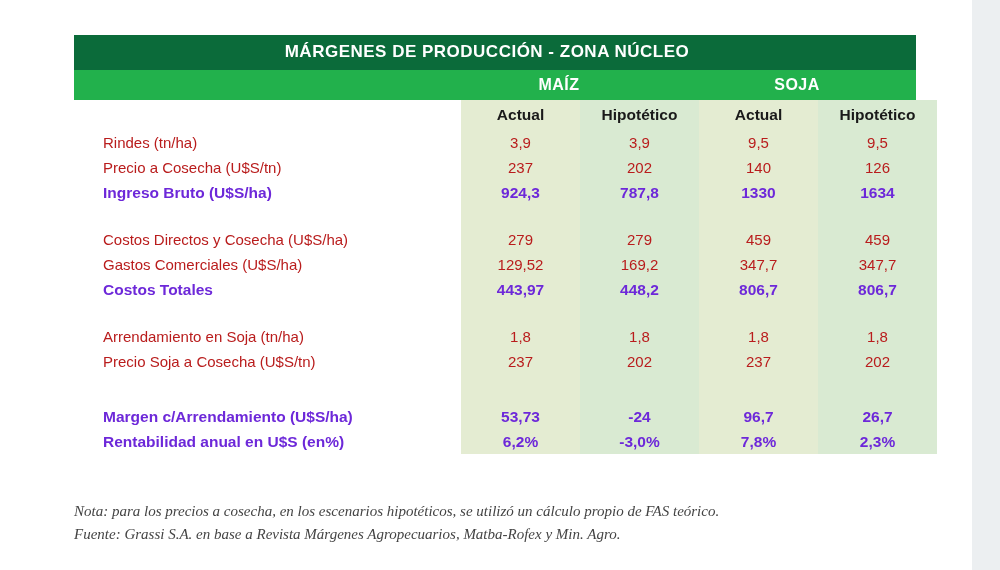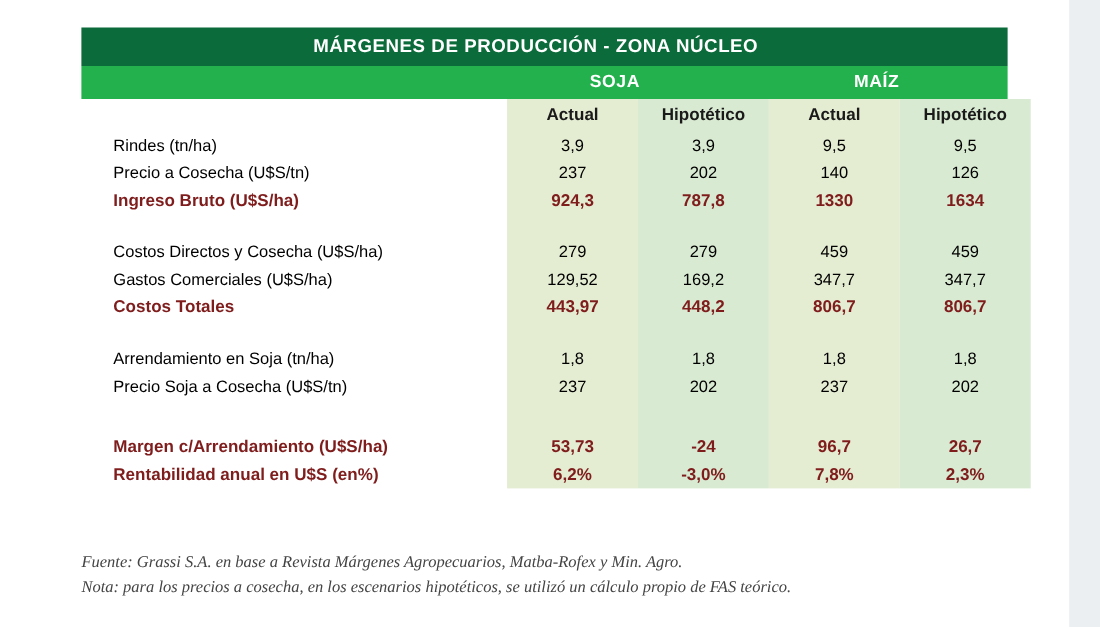--- a/index.html
+++ b/index.html
@@ -33,20 +33,21 @@
   }
   
   .title-bar {
     background: #0b6b3a;
     color: #ffffff;
     text-align: center;
     font-weight: bold;
     font-size: 17px;
     letter-spacing: 0.5px;
     padding: 7px 16px 8px 0;
+    margin-top: 10px;
   }
   .crop-bar {
     display: flex;
     background: #22b14c;
     color: #ffffff;
     font-weight: bold;
     font-size: 16px;
     letter-spacing: 0.5px;
     height: 30px;
     align-items: center;
@@ -95,33 +96,33 @@
     font-size: 15.5px;
     color: #1a1a1a;
     text-align: center;
     padding-bottom: 3px;
   }
   .subhead td.lbl { background: transparent; }
 
   tr.row td {
     height: 25px;
     font-size: 15px;
-    color: #000000;
+    color: #b91c1c;
   }
   tr.row td.lbl {
     text-align: left;
     padding-left: 8px;
     white-space: nowrap;
   }
   tr.row td.val {
     text-align: center;
   }
   tr.row.bold td {
     font-weight: bold;
-    color: #7f1d1d;
+    color: #6d28d9;
     font-size: 15.5px;
   }
   tr.spacer td {
     height: 22px;
   }
   tr.spacer-lg td {
     height: 30px;
   }
   
   .notes {
@@ -143,22 +144,22 @@
 <div class="page">
 
   <div class="right-strip"></div>
 
   <div class="table-wrap">
 
     <div class="title-bar">MÁRGENES DE PRODUCCIÓN - ZONA NÚCLEO</div>
 
     <div class="crop-bar">
       <div class="label-cell"></div>
+      <div class="crop-cell">MAÍZ</div>
       <div class="crop-cell">SOJA</div>
-      <div class="crop-cell">MAÍZ</div>
     </div>
 
     <div class="grid">
       <div class="col-band band-1"></div>
       <div class="col-band band-2"></div>
       <div class="col-band band-3"></div>
       <div class="col-band band-4"></div>
 
       <table class="data">
         <colgroup>
@@ -261,17 +262,17 @@
             <td class="val">-3,0%</td>
             <td class="val">7,8%</td>
             <td class="val">2,3%</td>
           </tr>
         </tbody>
       </table>
     </div>
   </div>
 
   <div class="notes">
+    <div>Nota: para los precios a cosecha, en los escenarios hipotéticos, se utilizó un cálculo propio de FAS teórico.</div>
     <div>Fuente: Grassi S.A. en base a Revista Márgenes Agropecuarios, Matba-Rofex y Min. Agro.</div>
-    <div>Nota: para los precios a cosecha, en los escenarios hipotéticos, se utilizó un cálculo propio de FAS teórico.</div>
   </div>
 
 </div>
 
 </body></html>

